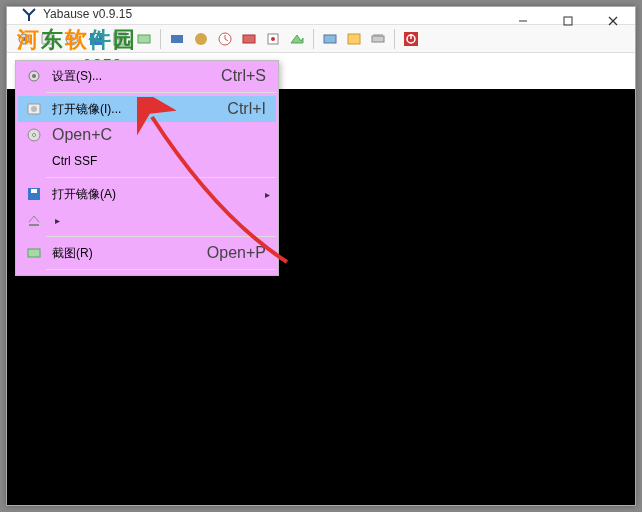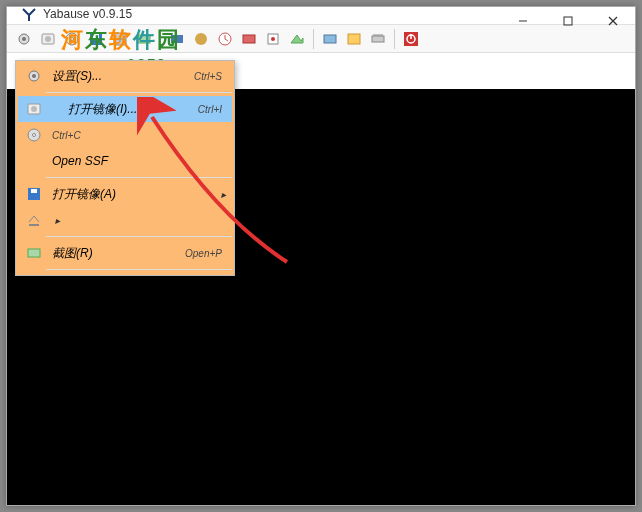--- a/index.html
+++ b/index.html
@@ -10,34 +10,34 @@
   .title { flex: 1; font-size: 12px; color: #333; }
   .win-controls { display: flex; }
   .win-btn { width: 45px; height: 28px; display: flex; align-items: center; justify-content: center; color: #333; }
   .menubar { height: 22px; display: flex; align-items: center; padding-left: 6px; border-bottom: 1px solid #e0e0e0; }
   .menu-item { padding: 2px 8px; }
   .toolbar { height: 28px; display: flex; align-items: center; padding-left: 6px; border-bottom: 1px solid #ddd; gap: 2px; background: #f8f8f8; }
   .tool-btn { width: 22px; height: 22px; display: flex; align-items: center; justify-content: center; border-radius: 2px; }
   .tool-sep { width: 1px; height: 20px; background: #ccc; margin: 0 3px; }
   .content { position: absolute; left: 0; right: 0; top: 82px; bottom: 0; background: #000; }
   
-  .watermark { position: absolute; left: 10px; top: 18px; pointer-events: none; margin-left: 44px; }
+  .watermark { position: absolute; left: 10px; top: 18px; pointer-events: none; }
   .watermark .line1 { font-size: 22px; font-weight: bold; letter-spacing: 2px; }
   .watermark .line2 { font-size: 16px; font-weight: bold; margin-top: 2px; letter-spacing: 1px; }
   .wm-c { display: inline-block; }
   .c-orange { color: #ff8c00; }
   .c-green { color: #2e8b2e; }
   .c-teal { color: #2a9a9a; }
   
-  .dropdown { position: absolute; left: 8px; top: 53px; width: 220px; background: #fdba74; border: 1px solid #bbb; box-shadow: 2px 2px 6px rgba(0,0,0,0.25); z-index: 50; padding: 2px; font-style: italic; }
+  .dropdown { position: absolute; left: 8px; top: 53px; width: 264px; background: #f0abfc; border: 1px solid #bbb; box-shadow: 2px 2px 6px rgba(0,0,0,0.25); z-index: 50; padding: 2px; }
   .dd-item { display: flex; align-items: center; height: 26px; padding: 0 6px; }
-  .dd-item.highlight { background: #91c9f7; gap: 16px; }
+  .dd-item.highlight { background: #91c9f7; }
   .dd-icon { width: 20px; height: 20px; display: flex; align-items: center; justify-content: center; margin-right: 8px; }
   .dd-label { flex: 1; white-space: nowrap; }
-  .dd-shortcut { color: #444; padding-right: 4px; font-size: 10px; }
+  .dd-shortcut { color: #444; padding-right: 4px; font-size: 16px; }
   .dd-sep { height: 1px; background: #ddd; margin: 3px 0 3px 28px; }
   .dd-sub { width: 8px; text-align: right; color: #333; font-size: 10px; }
   
   .arrow { position: absolute; left: 130px; top: 90px; width: 180px; height: 180px; pointer-events: none; z-index: 60; }
 </style>
 </head>
 <body>
 
 <div class="frame">
 
@@ -190,25 +190,25 @@
       <span class="dd-label">打开镜像(I)...</span>
       <span class="dd-shortcut">Ctrl+I</span>
     </div>
     <div class="dd-item">
       <span class="dd-icon">
           <svg width="16" height="16">
             <circle cx="8" cy="8" r="6" fill="#ddd" stroke="#888"></circle>
             <circle cx="8" cy="8" r="1.5" fill="#fff" stroke="#888"></circle>
           </svg>
         </span>
-      <span class="dd-shortcut">Ctrl+C</span>
+      <span class="dd-shortcut">Open+C</span>
     </div>
     <div class="dd-item">
       <span class="dd-icon"></span>
-      <span class="dd-label">Open SSF</span>
+      <span class="dd-label">Ctrl SSF</span>
       <span class="dd-shortcut"></span>
     </div>
     <div class="dd-sep"></div>
     <div class="dd-item">
       <span class="dd-icon">
           <svg width="16" height="16">
             <rect x="2" y="2" width="12" height="12" fill="#3a78c9"></rect>
             <rect x="5" y="3" width="6" height="4" fill="#fff"></rect>
           </svg>
         </span>

